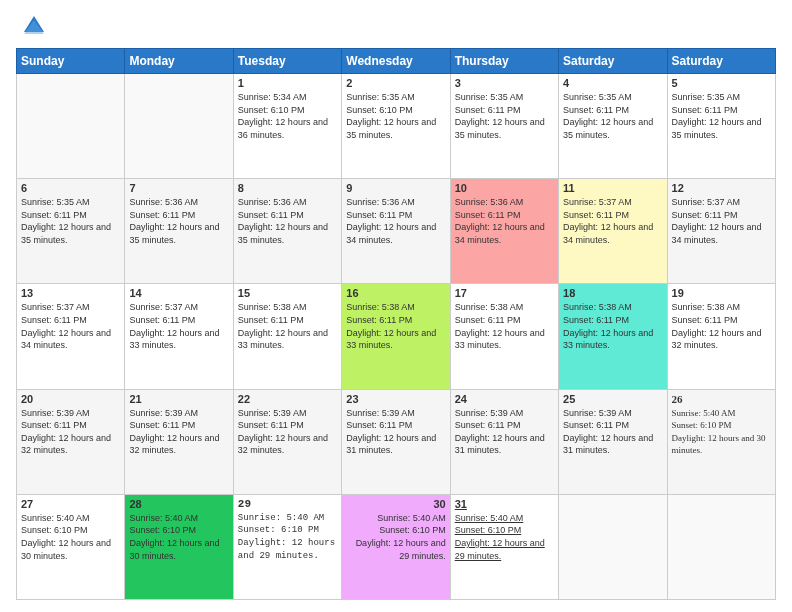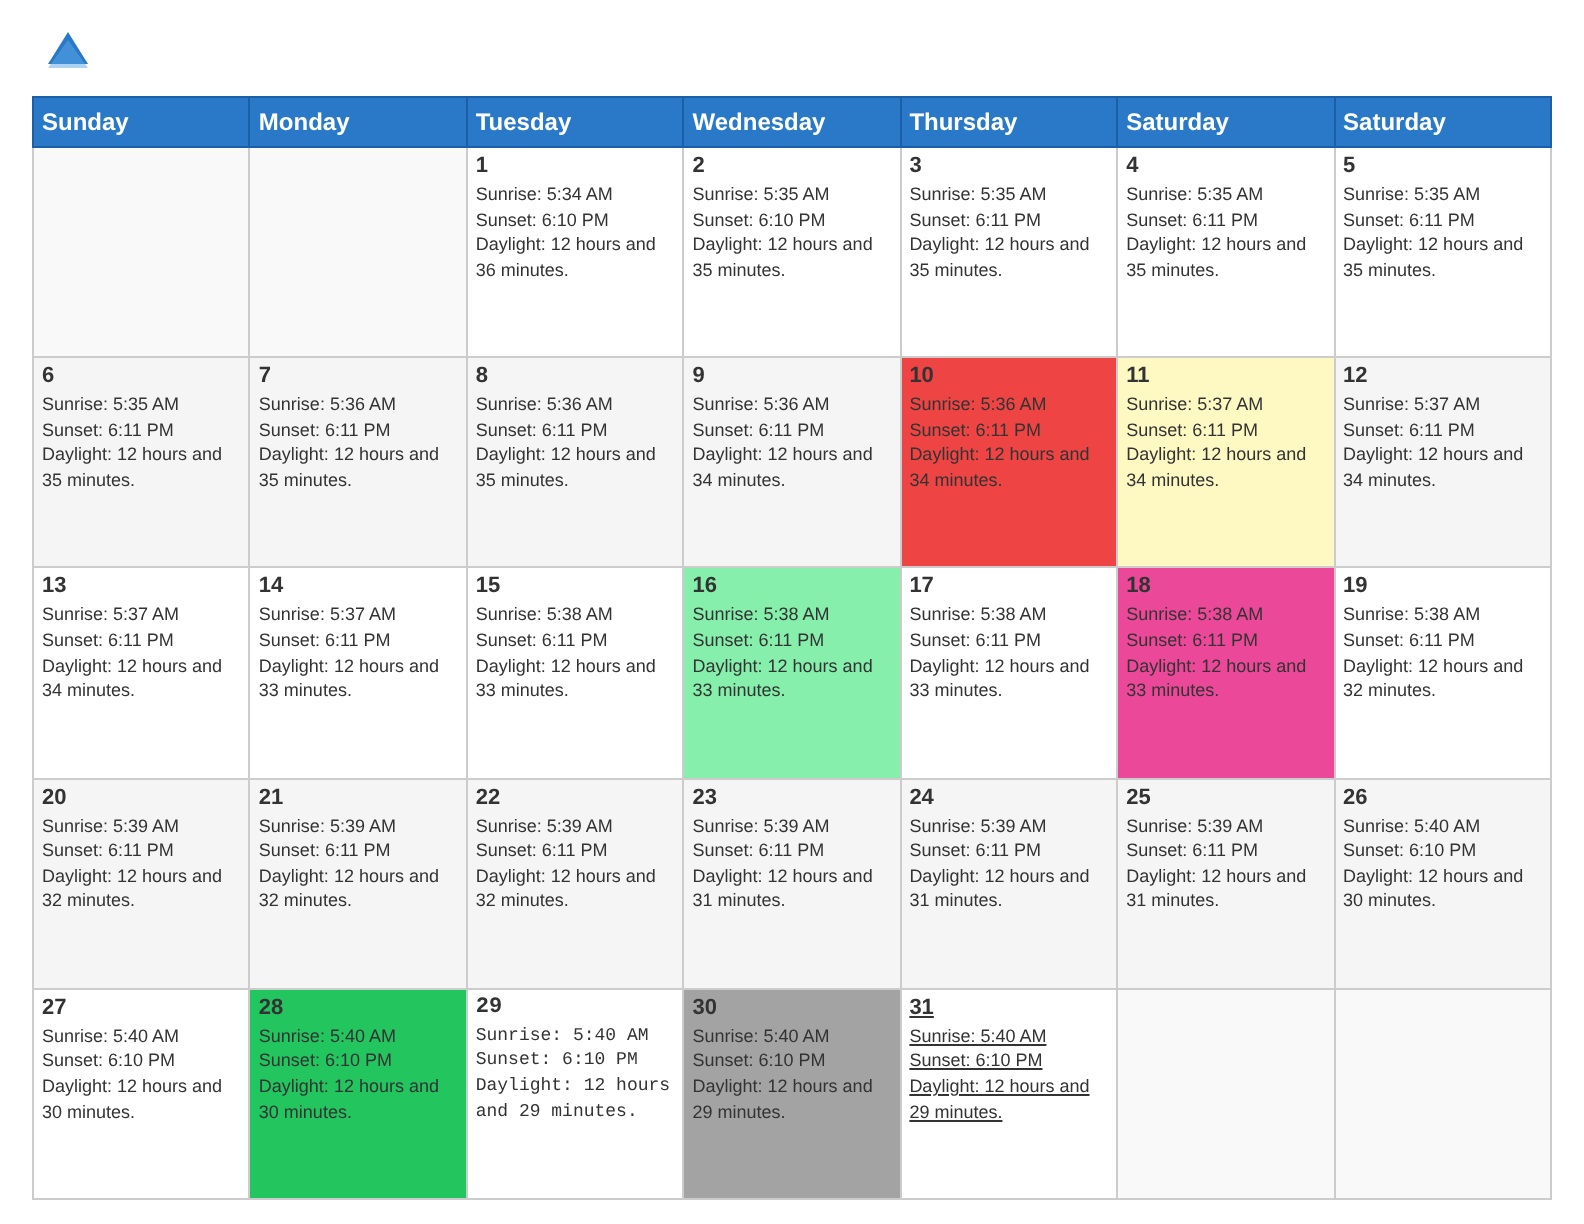--- a/index.html
+++ b/index.html
@@ -177,21 +177,21 @@
             <div class="day-info">Sunrise: 5:36 AM<br>Sunset: 6:11 PM<br>Daylight: 12 hours and 35 minutes.</div>
           </td>
           <td style="background: rgb(245, 245, 245);">
             <span class="day-number">8</span>
             <div class="day-info">Sunrise: 5:36 AM<br>Sunset: 6:11 PM<br>Daylight: 12 hours and 35 minutes.</div>
           </td>
           <td style="background: rgb(245, 245, 245);">
             <span class="day-number">9</span>
             <div class="day-info">Sunrise: 5:36 AM<br>Sunset: 6:11 PM<br>Daylight: 12 hours and 34 minutes.</div>
           </td>
-          <td style="background: #ef4444;">
+          <td style="background: #fca5a5;">
             <span class="day-number">10</span>
             <div class="day-info">Sunrise: 5:36 AM<br>Sunset: 6:11 PM<br>Daylight: 12 hours and 34 minutes.</div>
           </td>
           <td style="background: #fef9c3;">
             <span class="day-number">11</span>
             <div class="day-info">Sunrise: 5:37 AM<br>Sunset: 6:11 PM<br>Daylight: 12 hours and 34 minutes.</div>
           </td>
           <td style="background: rgb(245, 245, 245); margin-left: 17px;">
             <span class="day-number">12</span>
             <div class="day-info">Sunrise: 5:37 AM<br>Sunset: 6:11 PM<br>Daylight: 12 hours and 34 minutes.</div>
@@ -203,29 +203,29 @@
             <div class="day-info">Sunrise: 5:37 AM<br>Sunset: 6:11 PM<br>Daylight: 12 hours and 34 minutes.</div>
           </td>
           <td style="background: rgb(255, 255, 255);">
             <span class="day-number">14</span>
             <div class="day-info">Sunrise: 5:37 AM<br>Sunset: 6:11 PM<br>Daylight: 12 hours and 33 minutes.</div>
           </td>
           <td style="background: rgb(255, 255, 255);">
             <span class="day-number">15</span>
             <div class="day-info">Sunrise: 5:38 AM<br>Sunset: 6:11 PM<br>Daylight: 12 hours and 33 minutes.</div>
           </td>
-          <td style="background: #86efac;">
+          <td style="background: #bef264;">
             <span class="day-number">16</span>
             <div class="day-info">Sunrise: 5:38 AM<br>Sunset: 6:11 PM<br>Daylight: 12 hours and 33 minutes.</div>
           </td>
           <td style="background: rgb(255, 255, 255);">
             <span class="day-number">17</span>
             <div class="day-info">Sunrise: 5:38 AM<br>Sunset: 6:11 PM<br>Daylight: 12 hours and 33 minutes.</div>
           </td>
-          <td style="background: #ec4899;">
+          <td style="background: #5eead4;">
             <span class="day-number">18</span>
             <div class="day-info">Sunrise: 5:38 AM<br>Sunset: 6:11 PM<br>Daylight: 12 hours and 33 minutes.</div>
           </td>
           <td style="background: rgb(255, 255, 255);">
             <span class="day-number">19</span>
             <div class="day-info">Sunrise: 5:38 AM<br>Sunset: 6:11 PM<br>Daylight: 12 hours and 32 minutes.</div>
           </td>
         </tr>
         <tr>
           <td style="background: rgb(245, 245, 245);">
@@ -245,39 +245,39 @@
             <div class="day-info">Sunrise: 5:39 AM<br>Sunset: 6:11 PM<br>Daylight: 12 hours and 31 minutes.</div>
           </td>
           <td style="background: rgb(245, 245, 245);">
             <span class="day-number">24</span>
             <div class="day-info">Sunrise: 5:39 AM<br>Sunset: 6:11 PM<br>Daylight: 12 hours and 31 minutes.</div>
           </td>
           <td style="background: rgb(245, 245, 245);">
             <span class="day-number">25</span>
             <div class="day-info">Sunrise: 5:39 AM<br>Sunset: 6:11 PM<br>Daylight: 12 hours and 31 minutes.</div>
           </td>
-          <td style="background: rgb(245, 245, 245);">
+          <td style="background: rgb(245, 245, 245); font-family: Liberation Serif, serif;">
             <span class="day-number">26</span>
             <div class="day-info">Sunrise: 5:40 AM<br>Sunset: 6:10 PM<br>Daylight: 12 hours and 30 minutes.</div>
           </td>
         </tr>
         <tr>
           <td style="background: rgb(255, 255, 255);">
             <span class="day-number">27</span>
             <div class="day-info">Sunrise: 5:40 AM<br>Sunset: 6:10 PM<br>Daylight: 12 hours and 30 minutes.</div>
           </td>
           <td style="background: #22c55e;">
             <span class="day-number">28</span>
             <div class="day-info">Sunrise: 5:40 AM<br>Sunset: 6:10 PM<br>Daylight: 12 hours and 30 minutes.</div>
           </td>
           <td style="background: rgb(255, 255, 255); font-family: Liberation Mono, monospace;">
             <span class="day-number">29</span>
             <div class="day-info">Sunrise: 5:40 AM<br>Sunset: 6:10 PM<br>Daylight: 12 hours and 29 minutes.</div>
           </td>
-          <td style="background: #a3a3a3;">
+          <td style="background: #f0abfc; text-align: right;">
             <span class="day-number">30</span>
             <div class="day-info">Sunrise: 5:40 AM<br>Sunset: 6:10 PM<br>Daylight: 12 hours and 29 minutes.</div>
           </td>
           <td style="background: rgb(255, 255, 255); text-decoration: underline;">
             <span class="day-number">31</span>
             <div class="day-info">Sunrise: 5:40 AM<br>Sunset: 6:10 PM<br>Daylight: 12 hours and 29 minutes.</div>
           </td>
           <td class="empty" style="background: rgb(249, 249, 249);"></td>
           <td class="empty" style="background: rgb(249, 249, 249);"></td>
         </tr>

